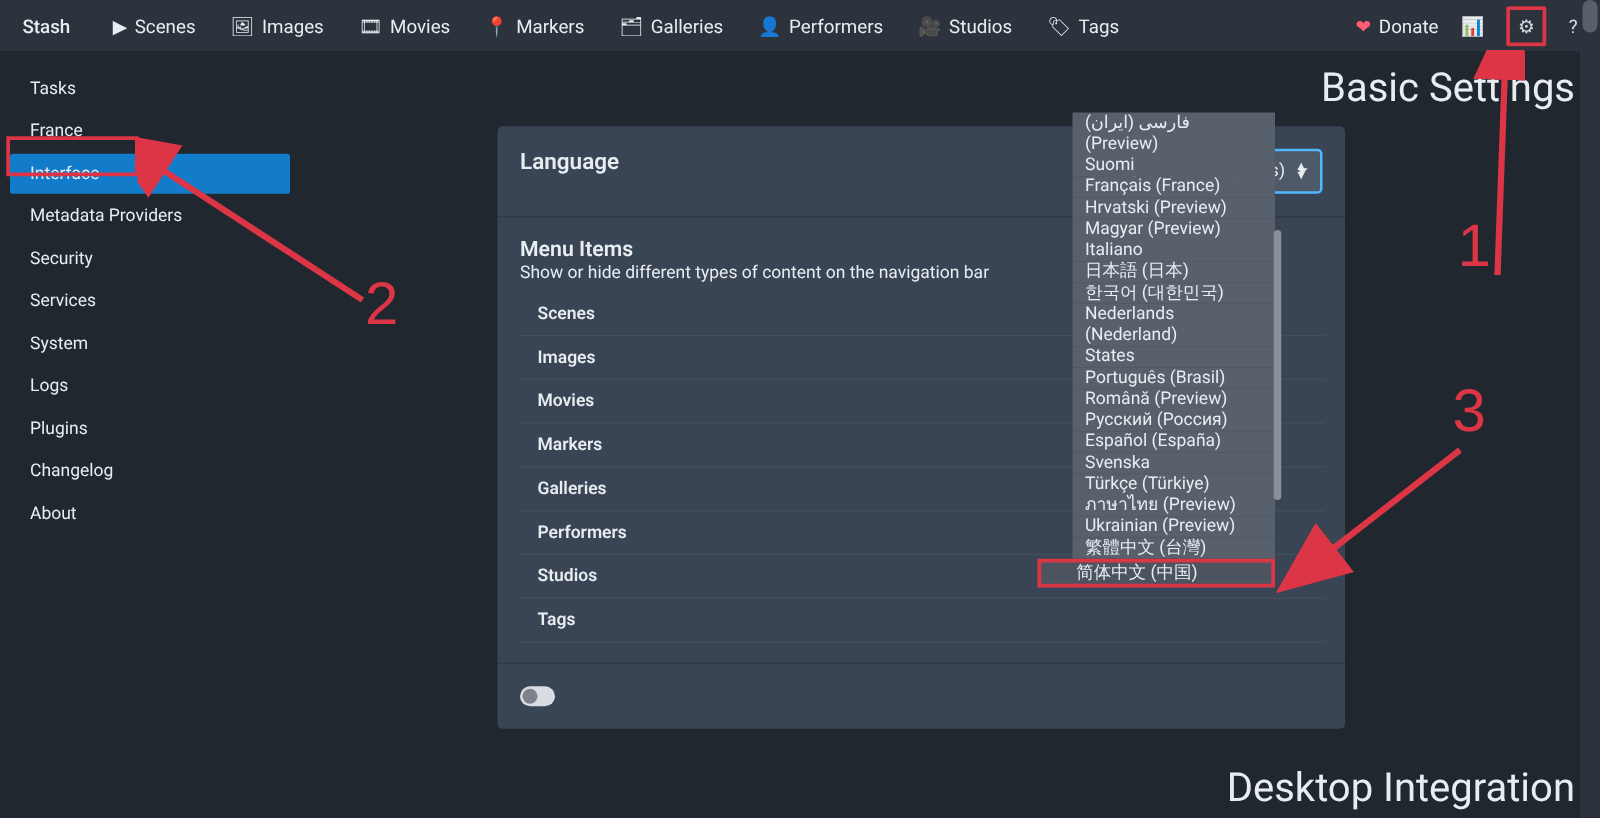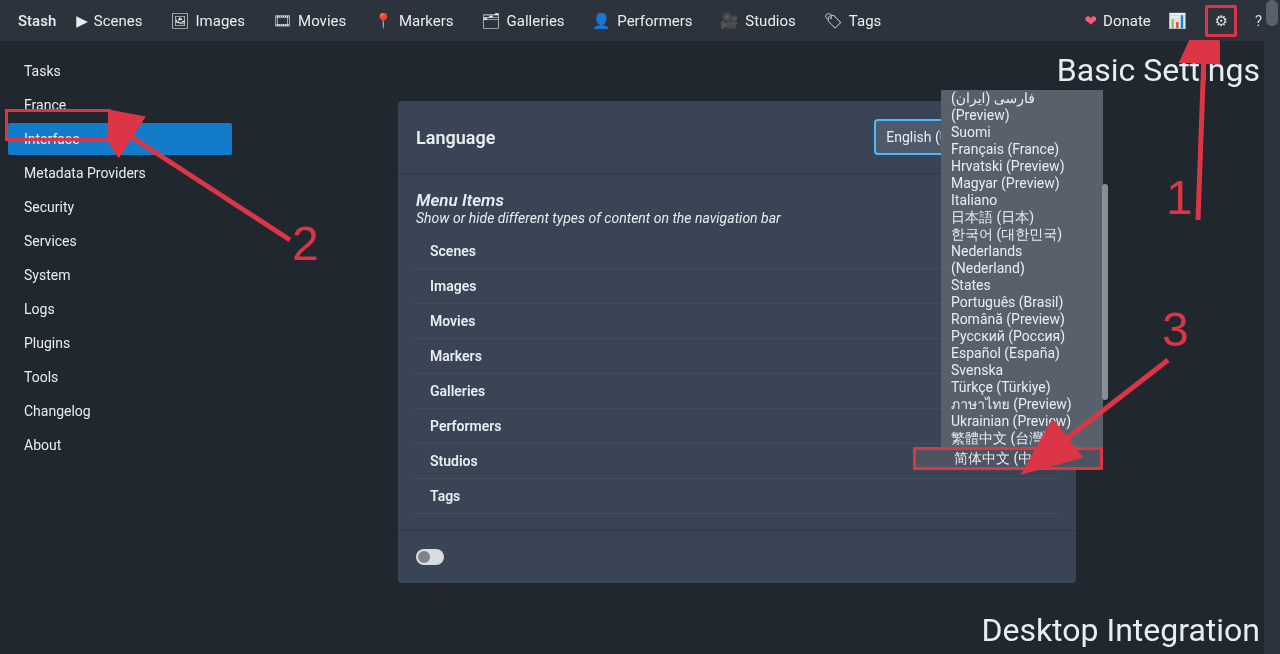--- a/index.html
+++ b/index.html
@@ -14,21 +14,21 @@
     --primary:#137cca;
     --hi1:#dc3545;
     --select-bg:#4e5969;
     --dropdown-bg:#58606c;
     --dropdown-dark:#52575f;
   }
   *{box-sizing:border-box;margin:0;padding:0;font-family:-apple-system,"Segoe UI",Roboto,Arial,sans-serif;}
   body{background:var(--bg);color:var(--text);font-size:14px;width:1280px;height:654px;overflow:hidden;position:relative;}
 
   
-  .topnav{height:41px;background:var(--nav);display:flex;align-items:center;padding:0 18px;gap:10px;font-size:15px;}
+  .topnav{height:41px;background:var(--nav);display:flex;align-items:center;padding:0 18px;gap:24px;font-size:15px;}
   .brand{color:var(--text);font-weight:500;margin-right:10px;}
   .topnav .navlinks{display:flex;gap:28px;}
   .topnav a{color:var(--text);text-decoration:none;display:flex;align-items:center;gap:6px;}
   .topnav .spacer{flex:1;}
   .topnav .right{display:flex;align-items:center;gap:18px;}
   .topnav .iconbtn{color:var(--text);opacity:0.9;}
   .donate{display:flex;gap:6px;align-items:center;}
   .heart{color:#ff5d73;}
   .gearwrap{border:3px solid var(--hi1);padding:4px 6px;border-radius:2px;display:flex;align-items:center;justify-content:center;}
 
@@ -38,38 +38,38 @@
 
   
   .layout{display:flex;height:calc(100% - 41px);padding-right:16px;border-radius:24px;}
   .sidebar{width:240px;padding:12px 8px;}
   .sidebar .item{padding:8px 16px;color:var(--text);border-radius:2px;margin:2px 0;cursor:pointer;}
   .sidebar .item.active{background:var(--primary);}
 
   .main{flex:1;padding:10px 0 0 158px;max-width:1020px;overflow:hidden;position:relative;}
   h2{font-size:32px;font-weight:400;margin-bottom:12px;text-align:right;}
   .card{background:var(--panel);border-radius:4px;margin-bottom:28px;max-width:678px;}
-  .row{display:flex;justify-content:space-between;align-items:center;padding:18px 18px;border-bottom:1px solid rgba(0,0,0,0.18);}
+  .row{display:flex;justify-content:space-between;align-items:flex-start;padding:18px 18px;border-bottom:1px solid rgba(0,0,0,0.18);}
   .row:last-child{border-bottom:none;}
   .row h4{font-size:18px;font-weight:600;}
   .row .sub{font-size:12px;color:var(--muted);margin-top:4px;}
 
   
   .selectbox{position:relative;min-width:160px;height:36px;background:var(--select-bg);border:2px solid #4fb9ff;color:var(--text);display:flex;align-items:center;padding:0 28px 0 10px;border-radius:4px;font-size:14px;}
   .selectbox:after{content:"";position:absolute;right:10px;top:50%;transform:translateY(-50%);width:0;height:0;border-left:4px solid transparent;border-right:4px solid transparent;border-top:5px solid var(--text);box-shadow:0 -10px 0 -4px var(--text);}
   .selectbox .arrows{position:absolute;right:10px;top:50%;transform:translateY(-50%);font-size:10px;line-height:7px;}
 
   
-  .dropdown{position:absolute;left:941px;top:90px;width:162px;z-index:30;background:transparent;}
+  .dropdown{position:absolute;left:858px;top:90px;width:162px;z-index:30;background:transparent;}
   .dropdown .opt{background:var(--dropdown-bg);color:var(--text);font-size:14px;line-height:17px;padding:0px 10px;}
-  .dropdown .opt.hl{background:#4d545f;border:3px solid var(--hi1);margin-left:-28px;padding-left:38px;width:190px;}
+  .dropdown .opt.hl{background:#4d545f;border:3px solid var(--hi1);margin-left:-28px;padding-left:28px;width:190px;}
   .ddscroll{position:absolute;right:-5px;top:94px;width:6px;height:216px;background:#8a8f97;border-radius:3px;}
 
   
-  .mi-head{padding:16px 18px 4px;font-style:italic;}
+  .mi-head{padding:16px 18px 4px;}
   .mi-head h4{font-size:17px;font-weight:600;}
   .mi-list{padding:4px 16px 16px;}
   .mi-item{padding:9px 16px;border-bottom:1px solid rgba(255,255,255,0.06);font-weight:600;font-size:14px;}
 
   
   .toggle{width:28px;height:16px;border-radius:10px;background:#d9dde2;position:relative;}
   .toggle:after{content:"";position:absolute;left:2px;top:2px;width:12px;height:12px;background:#7c838c;border-radius:50%;}
 
   
   .ann{position:absolute;z-index:50;pointer-events:none;}
@@ -134,21 +134,20 @@
   <div class="sidebar">
     <div class="item">Tasks</div>
     <div class="item">France</div>
     <div class="item active">Interface</div>
     <div class="item">Metadata Providers</div>
     <div class="item">Security</div>
     <div class="item">Services</div>
     <div class="item">System</div>
     <div class="item">Logs</div>
     <div class="item">Plugins</div>
-    <div class="item">Tools</div>
     <div class="item">Changelog</div>
     <div class="item">About</div>
   </div>
 
   <div class="main">
     <h2>Basic Settings</h2>
 
     <div class="card">
 
       <div class="row">

